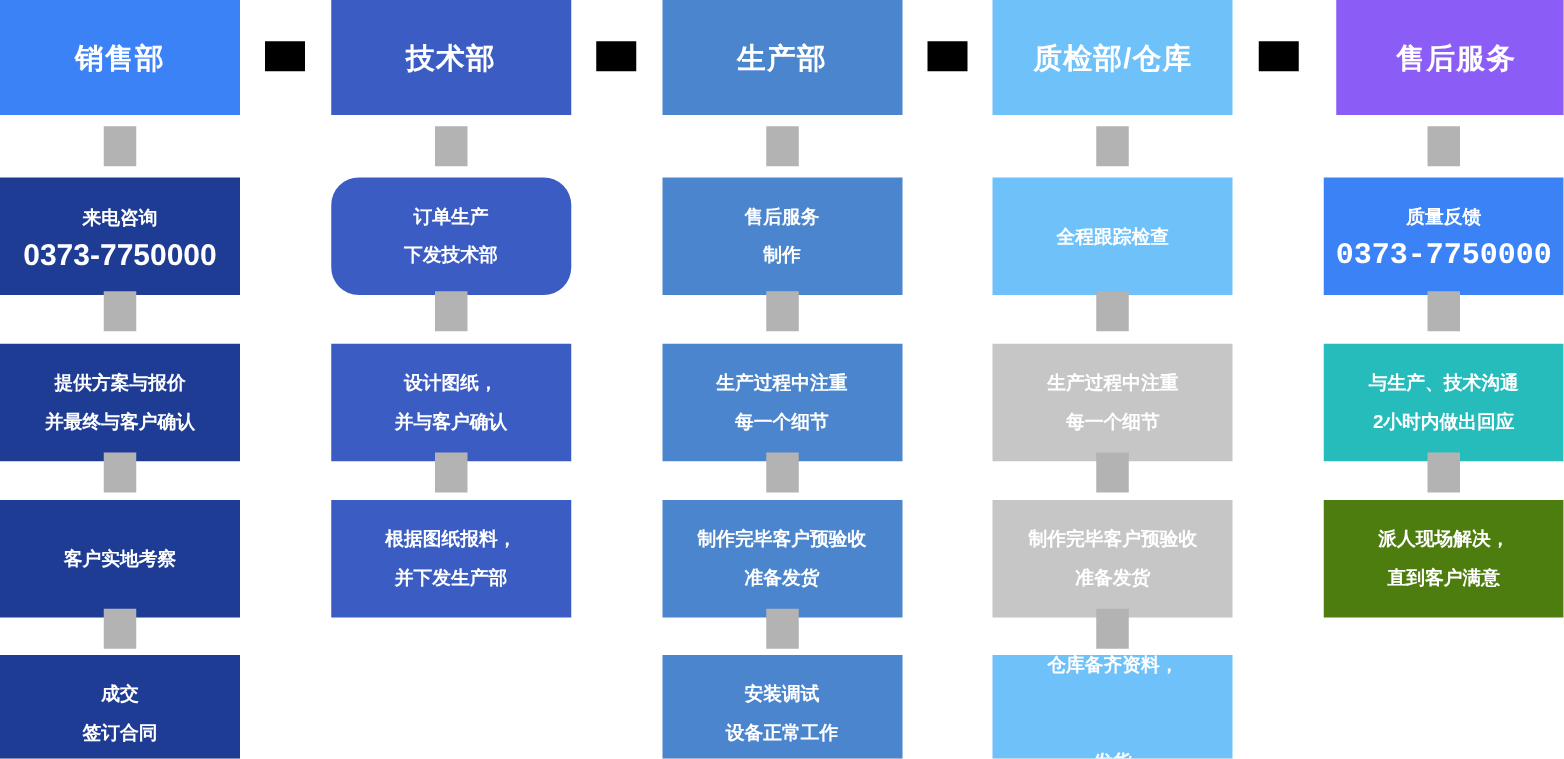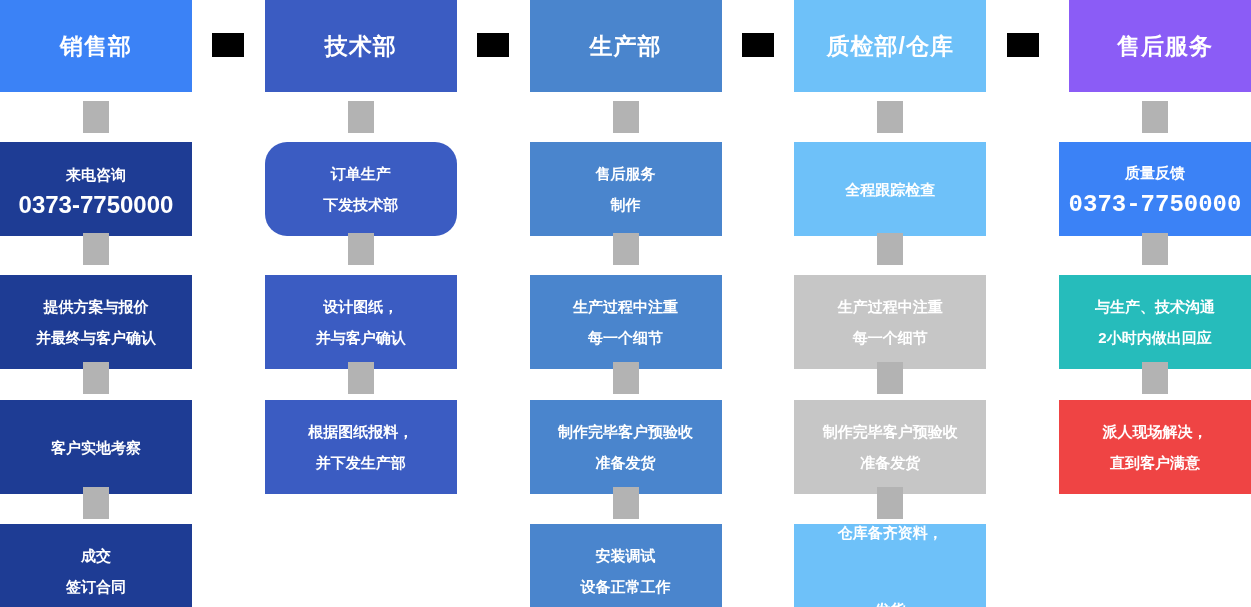--- a/index.html
+++ b/index.html
@@ -165,18 +165,18 @@
       <div class="box step" style="top: 142px; background: #3b82f6; font-family: Liberation Mono, monospace;">
         <div class="line">质量反馈</div>
         <div class="line big">0373-7750000</div>
       </div>
       <div class="v-connector" style="top: 233px; background: rgb(179, 179, 179);"></div>
       <div class="box step" style="top: 275px; background: rgb(38, 188, 187);">
         <div class="line">与生产、技术沟通</div>
         <div class="line">2小时内做出回应</div>
       </div>
       <div class="v-connector" style="top: 362px; background: rgb(179, 179, 179);"></div>
-      <div class="box step" style="top: 400px; background: #ef4444;">
+      <div class="box step" style="top: 400px; background: #4d7c0f;">
         <div class="line">派人现场解决，</div>
         <div class="line">直到客户满意</div>
       </div>
     </div>
   </div>
 
 </body></html>

